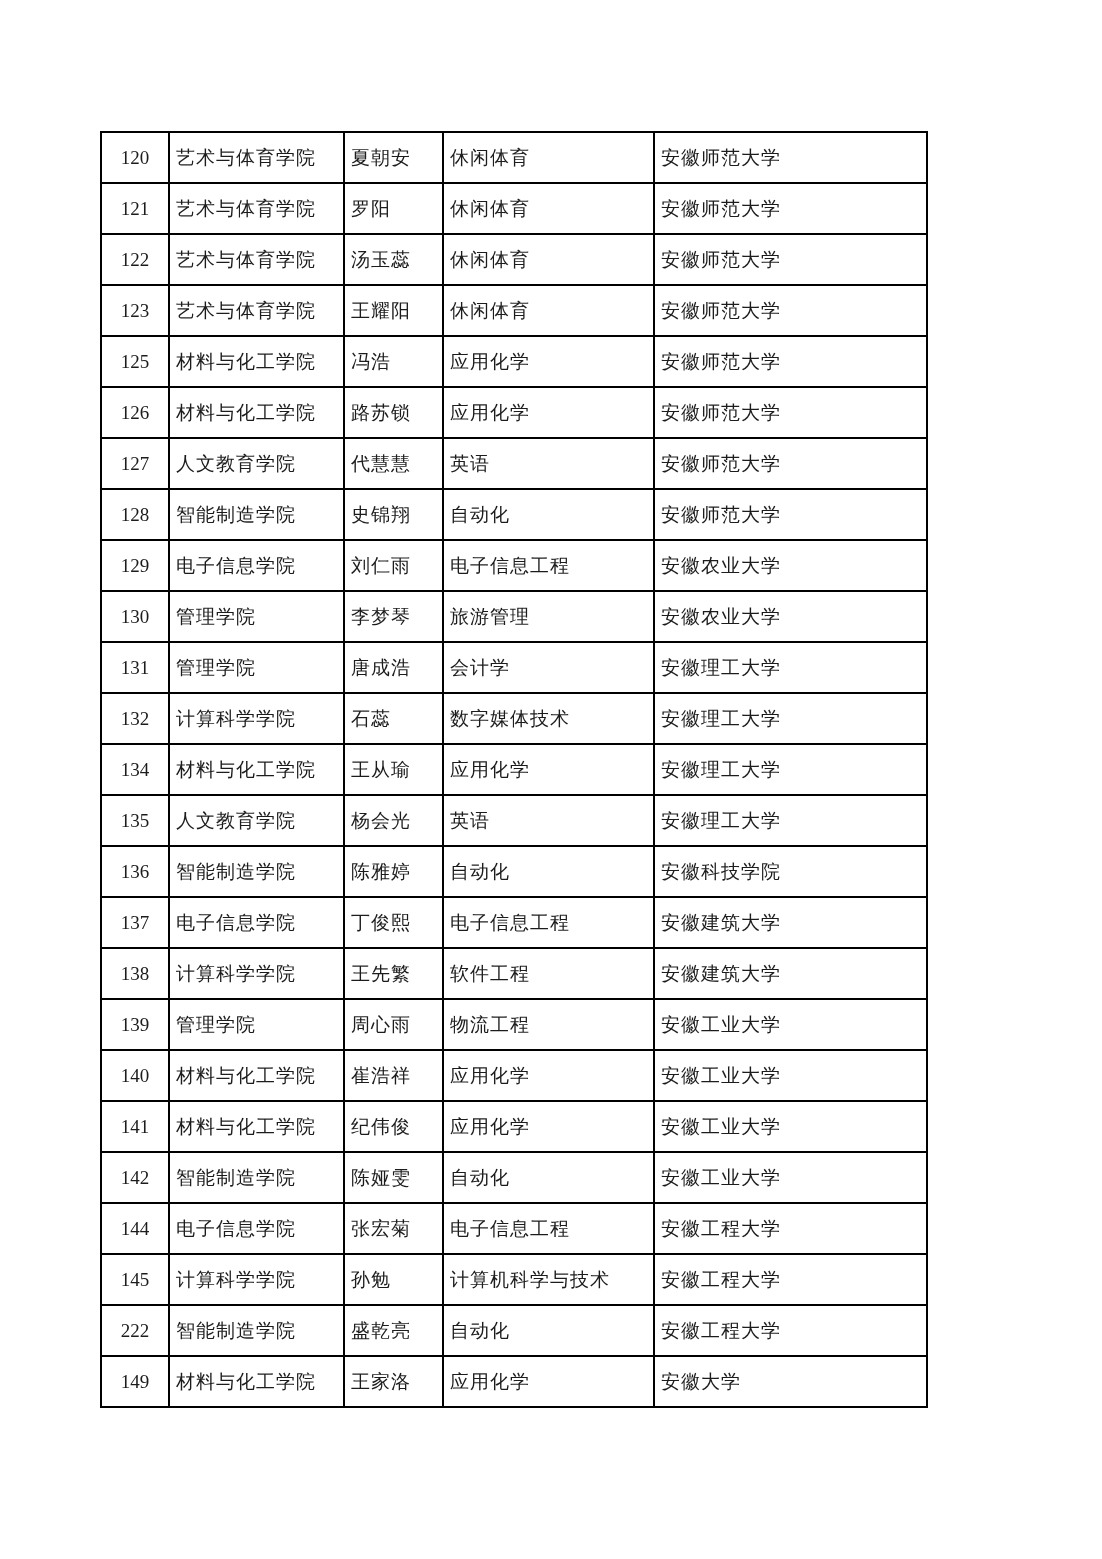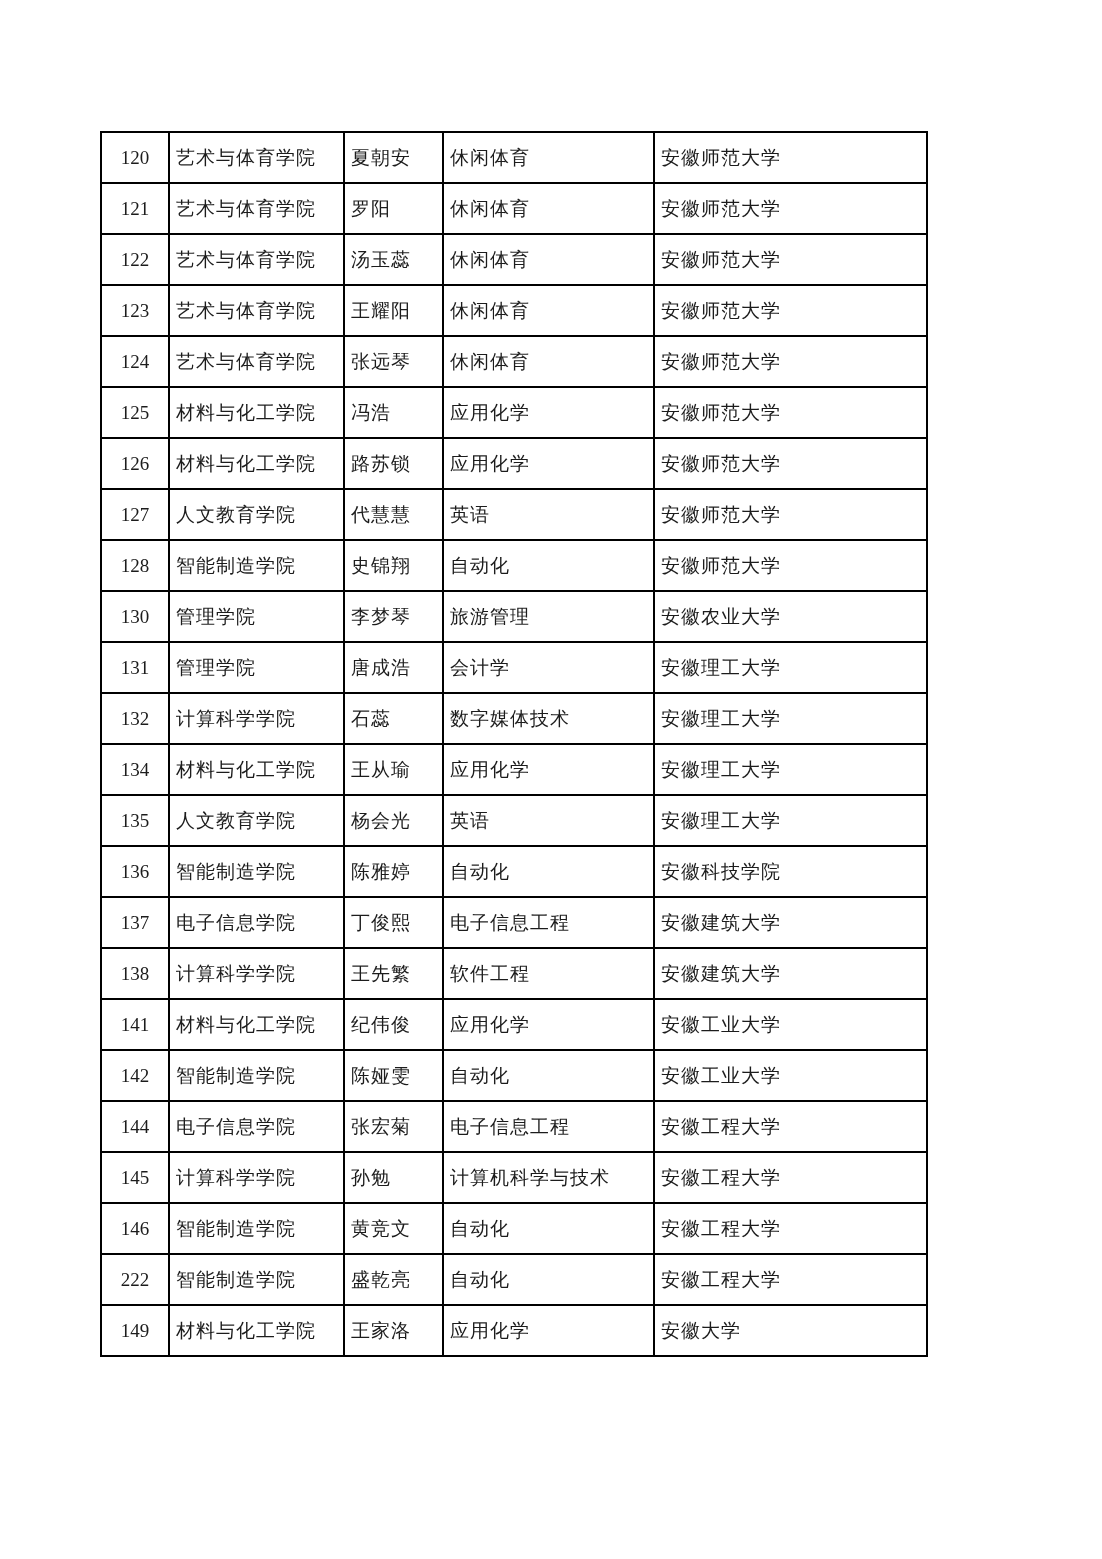--- a/index.html
+++ b/index.html
@@ -86,27 +86,20 @@
     <td class="c-univ">安徽师范大学</td>
   </tr>
         <tr>
     <td class="c-no">123</td>
     <td class="c-college">艺术与体育学院</td>
     <td class="c-name">王耀阳</td>
     <td class="c-major">休闲体育</td>
     <td class="c-univ">安徽师范大学</td>
   </tr>
         <tr>
-    <td class="c-no">124</td>
-    <td class="c-college">艺术与体育学院</td>
-    <td class="c-name">张远琴</td>
-    <td class="c-major">休闲体育</td>
-    <td class="c-univ">安徽师范大学</td>
-  </tr>
-        <tr>
     <td class="c-no">125</td>
     <td class="c-college">材料与化工学院</td>
     <td class="c-name">冯浩</td>
     <td class="c-major">应用化学</td>
     <td class="c-univ">安徽师范大学</td>
   </tr>
         <tr>
     <td class="c-no">126</td>
     <td class="c-college">材料与化工学院</td>
     <td class="c-name">路苏锁</td>
@@ -119,20 +112,27 @@
     <td class="c-name">代慧慧</td>
     <td class="c-major">英语</td>
     <td class="c-univ">安徽师范大学</td>
   </tr>
         <tr>
     <td class="c-no">128</td>
     <td class="c-college">智能制造学院</td>
     <td class="c-name">史锦翔</td>
     <td class="c-major">自动化</td>
     <td class="c-univ">安徽师范大学</td>
+  </tr>
+        <tr>
+    <td class="c-no">129</td>
+    <td class="c-college">电子信息学院</td>
+    <td class="c-name">刘仁雨</td>
+    <td class="c-major">电子信息工程</td>
+    <td class="c-univ">安徽农业大学</td>
   </tr>
         <tr>
     <td class="c-no">130</td>
     <td class="c-college">管理学院</td>
     <td class="c-name">李梦琴</td>
     <td class="c-major">旅游管理</td>
     <td class="c-univ">安徽农业大学</td>
   </tr>
         <tr>
     <td class="c-no">131</td>
@@ -177,20 +177,34 @@
     <td class="c-univ">安徽建筑大学</td>
   </tr>
         <tr>
     <td class="c-no">138</td>
     <td class="c-college">计算科学学院</td>
     <td class="c-name">王先繁</td>
     <td class="c-major">软件工程</td>
     <td class="c-univ">安徽建筑大学</td>
   </tr>
         <tr>
+    <td class="c-no">139</td>
+    <td class="c-college">管理学院</td>
+    <td class="c-name">周心雨</td>
+    <td class="c-major">物流工程</td>
+    <td class="c-univ">安徽工业大学</td>
+  </tr>
+        <tr>
+    <td class="c-no">140</td>
+    <td class="c-college">材料与化工学院</td>
+    <td class="c-name">崔浩祥</td>
+    <td class="c-major">应用化学</td>
+    <td class="c-univ">安徽工业大学</td>
+  </tr>
+        <tr>
     <td class="c-no">141</td>
     <td class="c-college">材料与化工学院</td>
     <td class="c-name">纪伟俊</td>
     <td class="c-major">应用化学</td>
     <td class="c-univ">安徽工业大学</td>
   </tr>
         <tr>
     <td class="c-no">142</td>
     <td class="c-college">智能制造学院</td>
     <td class="c-name">陈娅雯</td>
@@ -205,27 +219,20 @@
     <td class="c-univ">安徽工程大学</td>
   </tr>
         <tr>
     <td class="c-no">145</td>
     <td class="c-college">计算科学学院</td>
     <td class="c-name">孙勉</td>
     <td class="c-major">计算机科学与技术</td>
     <td class="c-univ">安徽工程大学</td>
   </tr>
         <tr>
-    <td class="c-no">146</td>
-    <td class="c-college">智能制造学院</td>
-    <td class="c-name">黄竞文</td>
-    <td class="c-major">自动化</td>
-    <td class="c-univ">安徽工程大学</td>
-  </tr>
-        <tr>
     <td class="c-no">222</td>
     <td class="c-college">智能制造学院</td>
     <td class="c-name">盛乾亮</td>
     <td class="c-major">自动化</td>
     <td class="c-univ">安徽工程大学</td>
   </tr>
         <tr>
     <td class="c-no">149</td>
     <td class="c-college">材料与化工学院</td>
     <td class="c-name">王家洛</td>

